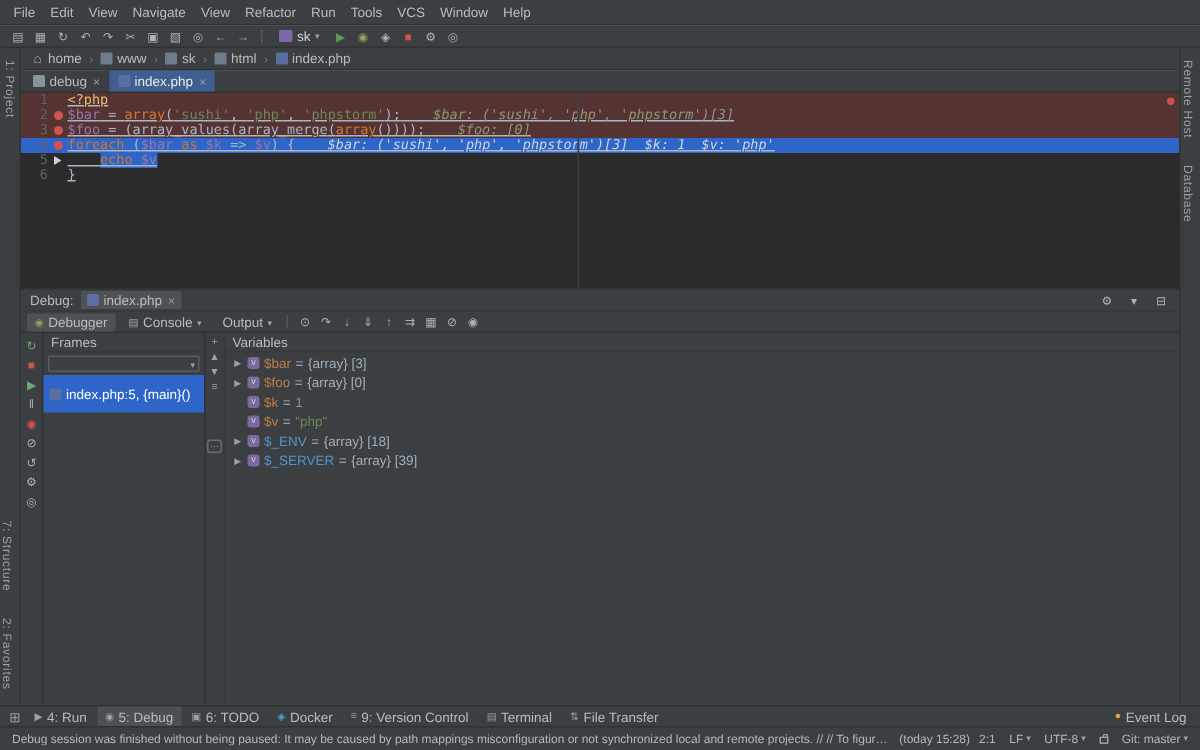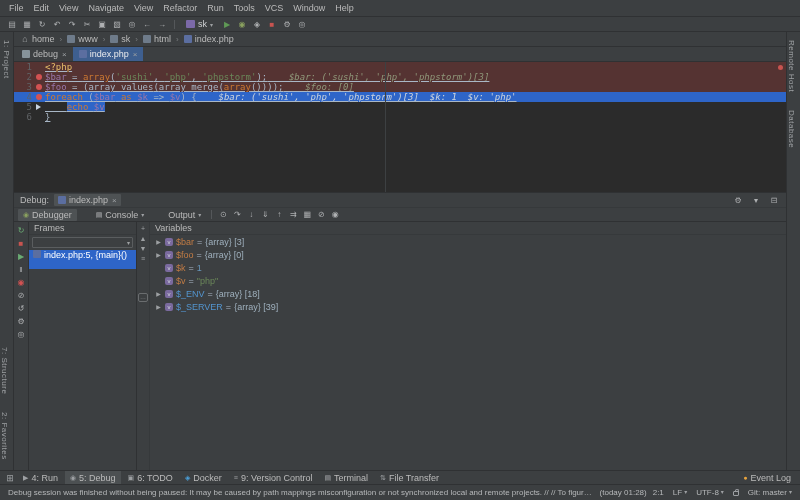--- a/index.html
+++ b/index.html
@@ -69,21 +69,21 @@
   .debug-toolbar{height:15px;flex:0 0 auto;display:flex;align-items:center;gap:2px;padding:0 4px;border-top:1px solid #36393b;border-bottom:1px solid #2f3133;}
   .dbg-tab{display:inline-flex;align-items:center;gap:3px;padding:1px 5px;cursor:default;}
   .dbg-tab.active{background:#4e5254;border-radius:1px;}
   .dbg-tab-icon{font-size:7px;}
   .debug-body{flex:1 1 auto;display:flex;min-height:0;}
   .dbg-left-strip{width:15px;flex:0 0 auto;border-right:1px solid #2f3133;display:flex;flex-direction:column;align-items:center;padding-top:3px;gap:3px;}
   .dbg-left-strip .ic{width:11px;height:10px;display:inline-flex;align-items:center;justify-content:center;font-size:8px;cursor:default;}
   .frames{width:108px;flex:0 0 auto;border-right:1px solid #2f3133;display:flex;flex-direction:column;min-width:0;}
   .panel-head{height:13px;flex:0 0 auto;display:flex;align-items:center;padding:0 5px;border-bottom:1px solid #36393b;color:#bbbbbb;}
   .thread-combo{height:11px;margin:2px 3px;border:1px solid #5a5d5f;border-radius:1px;display:flex;align-items:center;justify-content:flex-end;padding:0 2px;}
-  .frame-row{display:flex;gap:3px;height:19px;padding:0 4px;white-space:nowrap;overflow:hidden;cursor:default;}
+  .frame-row{display:flex;align-items:center;gap:3px;height:25px;padding:0 4px;white-space:nowrap;overflow:hidden;cursor:default;}
   .frame-row.selected{background:#2e65c8;color:#ffffff;}
   .vars-strip{width:13px;flex:0 0 auto;border-right:1px solid #36393b;display:flex;flex-direction:column;align-items:center;padding-top:3px;gap:3px;color:#9da0a3;}
   .vars-strip .ic{font-size:7px;cursor:default;}
   .vars-strip .strip-badge{border:1px solid #6a6d6f;border-radius:2px;padding:0 1px;font-size:6px;line-height:7px;margin-top:28px;}
   .vars{flex:1 1 auto;display:flex;flex-direction:column;min-width:0;}
   .var-row{display:flex;align-items:center;gap:3px;height:13px;padding-left:5px;cursor:default;white-space:nowrap;}
   .tree-arrow{width:7px;color:#9da0a3;font-size:6px;text-align:center;flex:0 0 auto;}
   .var-icon{width:8px;height:8px;flex:0 0 auto;border-radius:2px;background:#7a6a9e;color:#d5d9de;font-size:6px;display:inline-flex;align-items:center;justify-content:center;}
   .var-name{color:#c07b44;}
   .var-name.sg{color:#5394ce;}
@@ -221,21 +221,21 @@
             <span class="tab-close">×</span>
           </span>
           <span class="right" id="debug-header-icons">
               <span class="tb-icon">⚙</span>
               <span class="tb-icon">▾</span>
               <span class="tb-icon">⊟</span>
             </span>
         </div>
 
         <div class="debug-toolbar">
-          <span id="debug-tabs" style="display:inline-flex;align-items:flex-end;gap:14px;">
+          <span id="debug-tabs" style="display:inline-flex;align-items:flex-end;gap:4px;">
               <span class="dbg-tab active">
                 <span class="dbg-tab-icon" style="color: rgb(138, 161, 95);">◉</span>
                 <span>Debugger</span>
               </span>
               <span class="dbg-tab">
                 <span class="dbg-tab-icon" style="color: rgb(174, 176, 178);">▤</span>
                 <span>Console</span>
                 <span class="caret">▾</span>
               </span>
               <span class="dbg-tab">
@@ -385,21 +385,21 @@
       <span class="tw-right">
         <span class="tw-item">
           <span class="tw-ic" style="color: rgb(232, 163, 61);">●</span>
           <span>Event Log</span>
         </span>
       </span>
     </div>
 
   <div class="statusbar">
     <span class="status-msg">Debug session was finished without being paused: It may be caused by path mappings misconfiguration or not synchronized local and remote projects. // // To figure out the problem check path mappings configuration for 'new.sk01.kfs.dev.anjuke.test' serv...</span>
-    <span class="status-time">(today 01:28)</span>
+    <span class="status-time">(today 15:28)</span>
     <span id="status-right" class="status-right">
         <span class="status-item">
           <span>2:1</span>
         </span>
         <span class="status-item">
           <span>LF</span>
           <span class="caret">▾</span>
         </span>
         <span class="status-item">
           <span>UTF-8</span>

